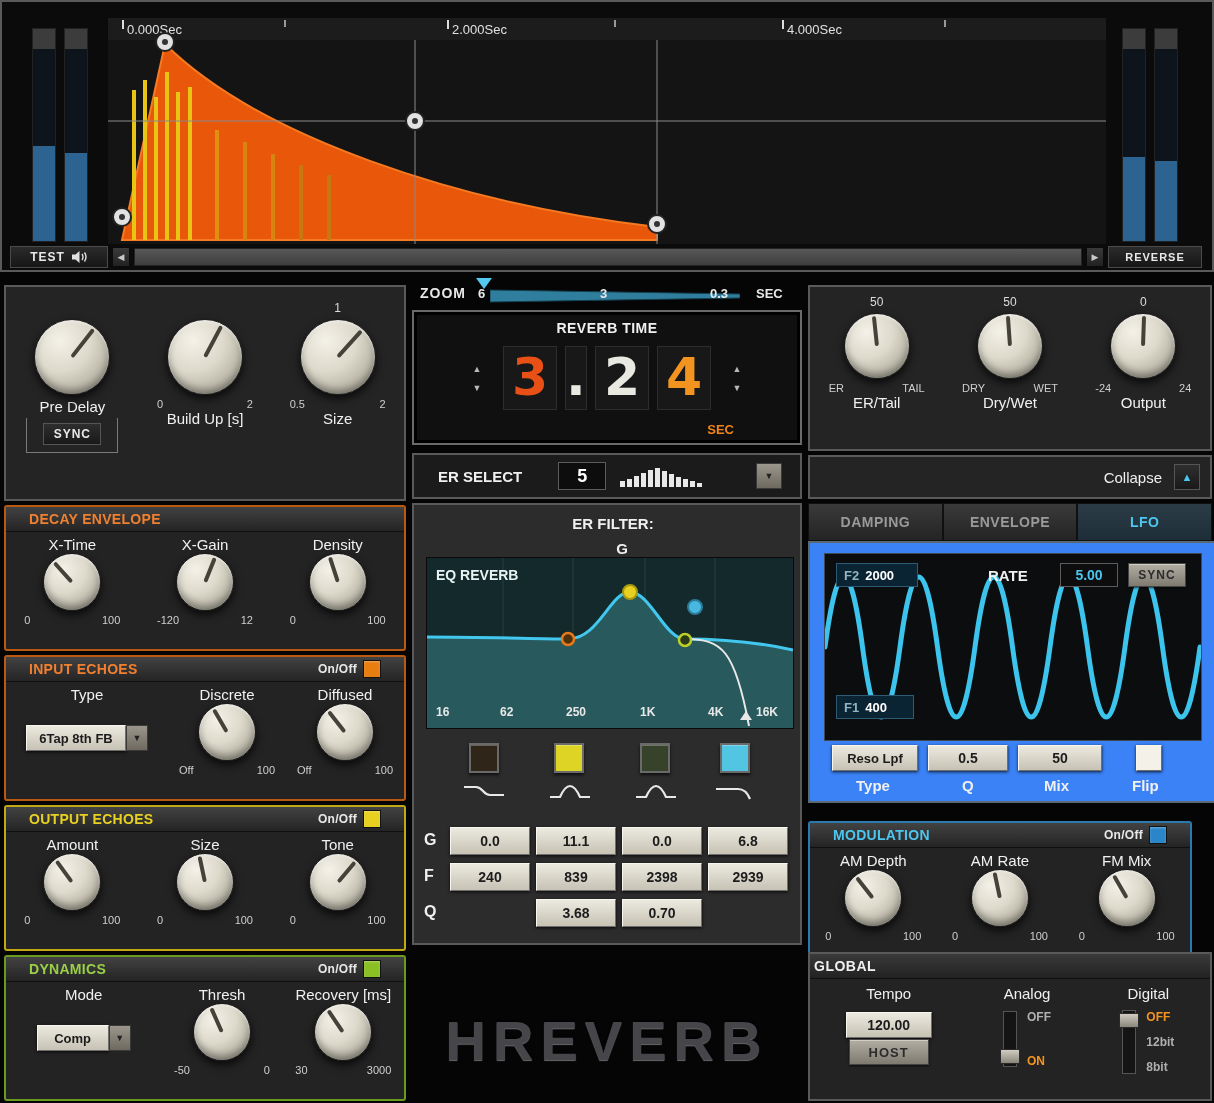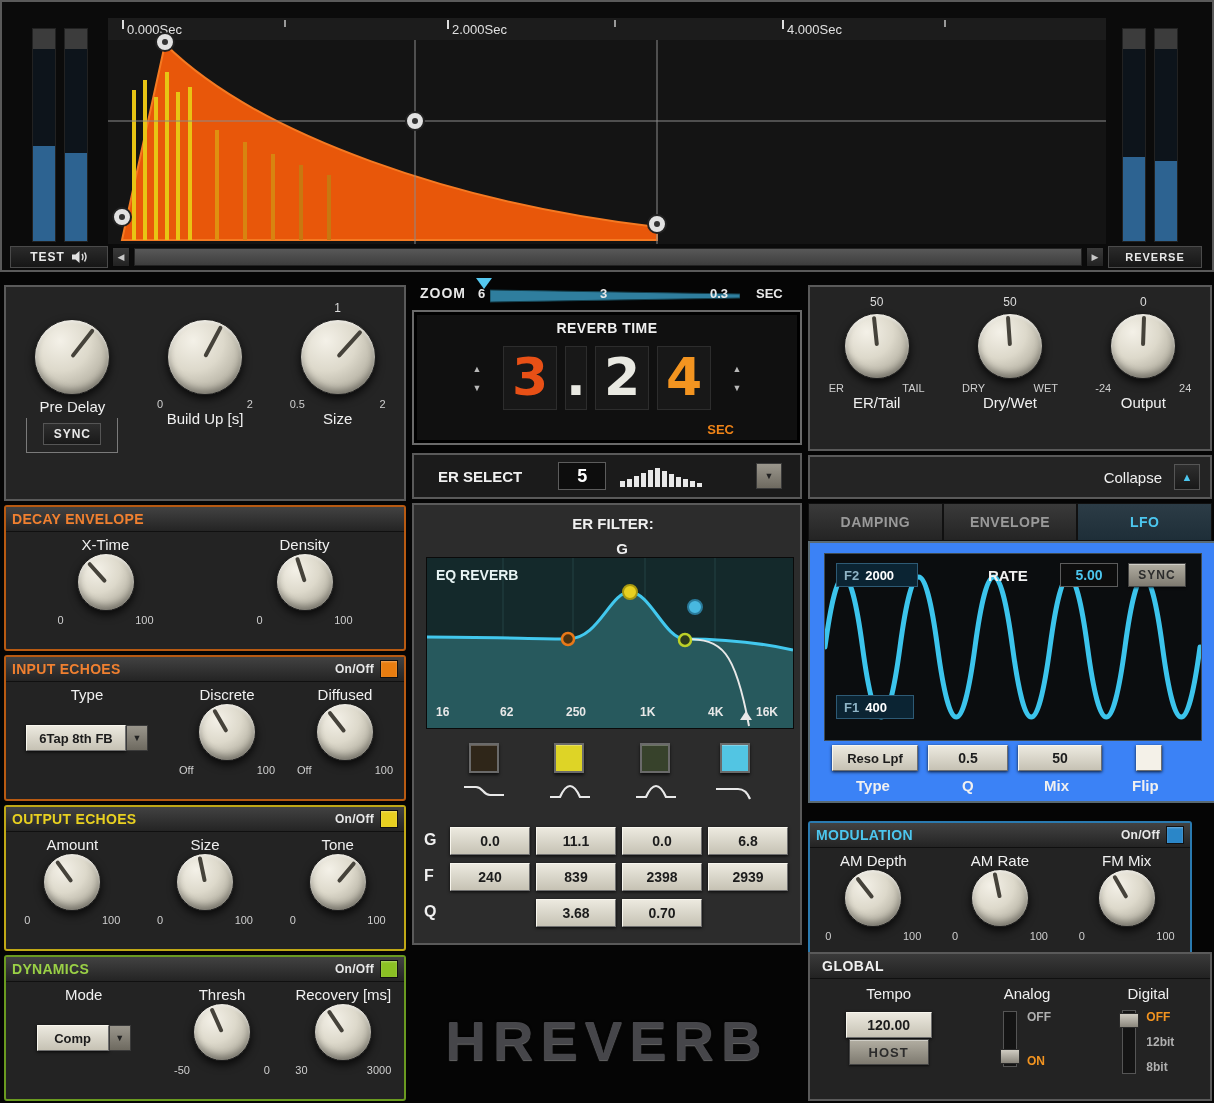--- a/index.html
+++ b/index.html
@@ -1,21 +1,21 @@
 <!DOCTYPE html>
 <html><head>
 <meta charset="utf-8">
 <style>
   html,body{margin:0;padding:0;background:#000;}
   .app{position:relative;width:1214px;height:1103px;background:#050505;font-family:"Liberation Sans",sans-serif;overflow:hidden;-webkit-user-select:none;user-select:none;}
   .abs{position:absolute;}
   
   .panel{position:absolute;background:#242424;border:2px solid #5a5a5a;box-sizing:border-box;}
   .sec{position:absolute;background:#232323;border:2px solid;border-radius:3px;box-sizing:border-box;}
-  .sec-h{height:24px;display:flex;align-items:center;background:linear-gradient(#424242,#242424);border-bottom:1px solid #101010;padding:0 6px;font-size:14px;font-weight:bold;letter-spacing:.3px;}
+  .sec-h{height:24px;display:flex;align-items:center;background:linear-gradient(#424242,#242424);border-bottom:1px solid #101010;padding:0 23px;font-size:14px;font-weight:bold;letter-spacing:.3px;}
   .sec-h .sp{flex:1;}
   .onoff{font-size:12px;color:#e8e8e8;font-weight:bold;margin-right:6px;}
   .tgl{width:16px;height:16px;border:1px solid #111;box-shadow:inset 0 1px 2px #fff5;}
   
   .knob{border-radius:50%;background:radial-gradient(circle at 34% 28%, #f4f1e8 0%, #ddd9cb 42%, #b4b0a2 75%, #8a8678 100%);box-shadow:0 4px 9px rgba(0,0,0,.75), inset 0 2px 3px #ffffff88, inset 0 -4px 7px #00000055;position:relative;border:1px solid #1c1c1c;}
   .knob-lg{width:74px;height:74px;}
   .knob-md{width:64px;height:64px;}
   .knob-sm{width:56px;height:56px;}
   .ptr{position:absolute;left:50%;bottom:50%;width:4px;margin-left:-2px;height:47%;background:#45423a;border-radius:2px;transform-origin:50% 100%;}
   .kg{display:flex;flex-direction:column;align-items:center;}
@@ -73,21 +73,21 @@
   .tabs{position:absolute;left:808px;top:503px;width:404px;height:38px;display:flex;}
   .tab{flex:1;display:flex;align-items:center;justify-content:center;background:linear-gradient(#3a3a3a,#242424);color:#9a9a9a;font-weight:bold;font-size:14px;border:1px solid #101010;letter-spacing:.5px;}
   .tab.sel{background:linear-gradient(#2c3c46,#1e2e38);color:#4cc6ee;}
   .lfo{position:absolute;left:808px;top:541px;width:436px;height:262px;background:#3b82f6;border:2px solid #5a6a72;box-sizing:border-box;}
   .wave{position:absolute;left:14px;top:10px;width:376px;height:186px;background:#0b0d0f;border:1px solid #3e4a50;}
   .fbox{position:absolute;height:24px;background:#0b2433;border:1px solid #2d5a75;display:flex;align-items:center;gap:6px;padding:0 7px;font-size:13px;font-weight:bold;box-sizing:border-box;}
   .fbox .fk{color:#8fb4c6;}.fbox .fv{color:#fff;}
   .lfo-lab{position:absolute;color:#f0f0f0;font-size:15px;font-weight:bold;}
   
   .glob{position:absolute;left:808px;top:952px;width:404px;height:149px;background:#232323;border:2px solid #5a5a5a;box-sizing:border-box;}
-  .glob-title{height:24px;display:flex;align-items:center;padding-left:12px;color:#f0f0f0;font-weight:bold;font-size:14px;background:linear-gradient(#3a3a3a,#222);border-bottom:1px solid #101010;letter-spacing:.5px;}
+  .glob-title{height:24px;display:flex;align-items:center;padding-left:4px;color:#f0f0f0;font-weight:bold;font-size:14px;background:linear-gradient(#3a3a3a,#222);border-bottom:1px solid #101010;letter-spacing:.5px;}
   .gcol-label{font-size:15px;color:#f0f0f0;text-align:center;}
   .vtoggle{position:relative;width:12px;height:54px;background:#141414;border:1px solid #555;}
   .vhandle{position:absolute;left:-4px;width:18px;height:13px;background:linear-gradient(#d0ccc2,#8a867c);border:1px solid #2a2a2a;}
   .statetxt{font-size:12px;color:#b0b0b0;font-weight:bold;}
   .statetxt.on{color:#f39420;}
 </style>
 </head>
 <body>
 
 <div class="app">
@@ -241,20 +241,30 @@
     </div>
     <div style="display:flex;justify-content:space-around;padding-top:4px">
       <div class="kg">
         <div class="klabel">X-Time</div>
         <div class="knob knob-sm">
             <div class="ptr" style="transform:rotate(-42deg)"></div>
           </div>
         <div class="mm">
             <span>0</span>
             <span>100</span>
+          </div>
+      </div>
+      <div class="kg">
+        <div class="klabel">X-Gain</div>
+        <div class="knob knob-sm">
+            <div class="ptr" style="transform:rotate(22deg)"></div>
+          </div>
+        <div class="mm">
+            <span>-120</span>
+            <span>12</span>
           </div>
       </div>
       <div class="kg">
         <div class="klabel">Density</div>
         <div class="knob knob-sm">
             <div class="ptr" style="transform:rotate(-18deg)"></div>
           </div>
         <div class="mm">
             <span>0</span>
             <span>100</span>

